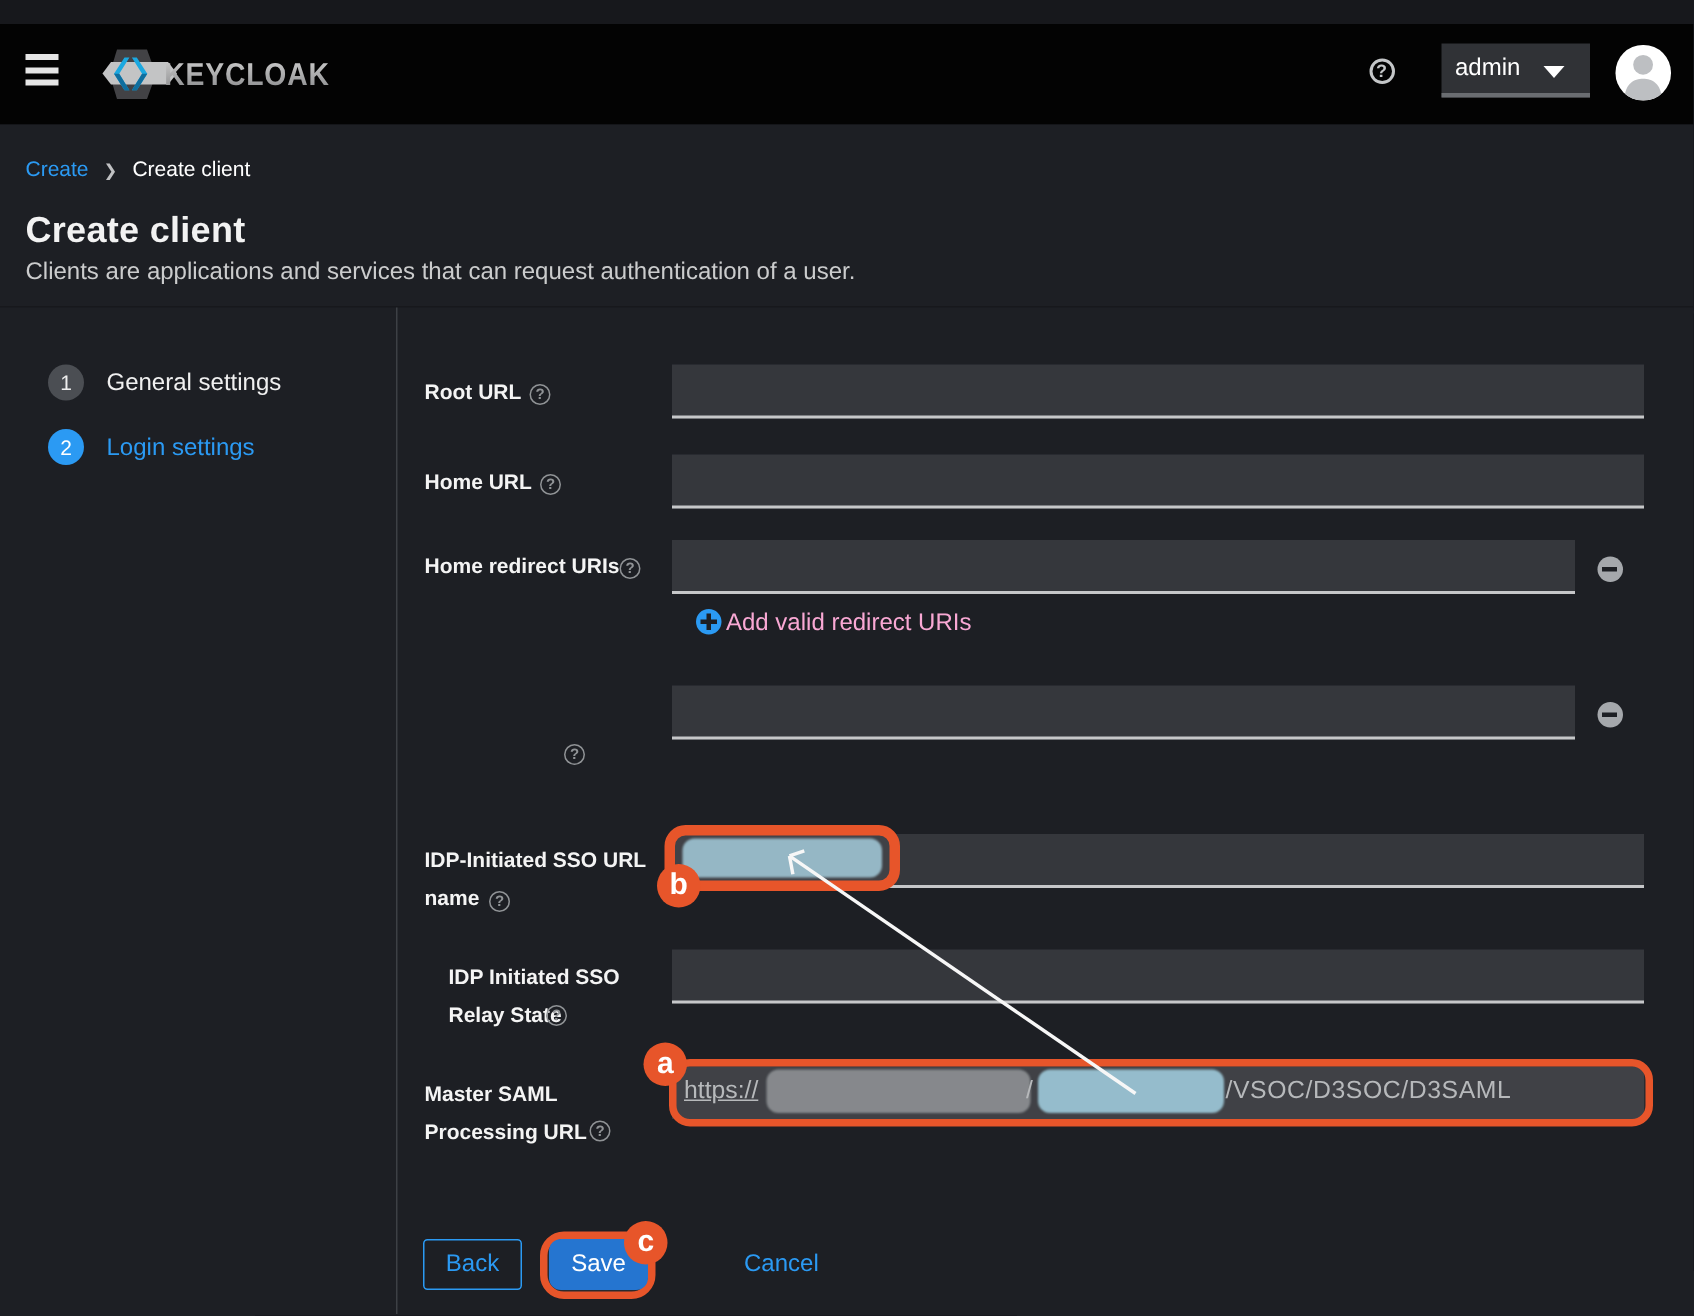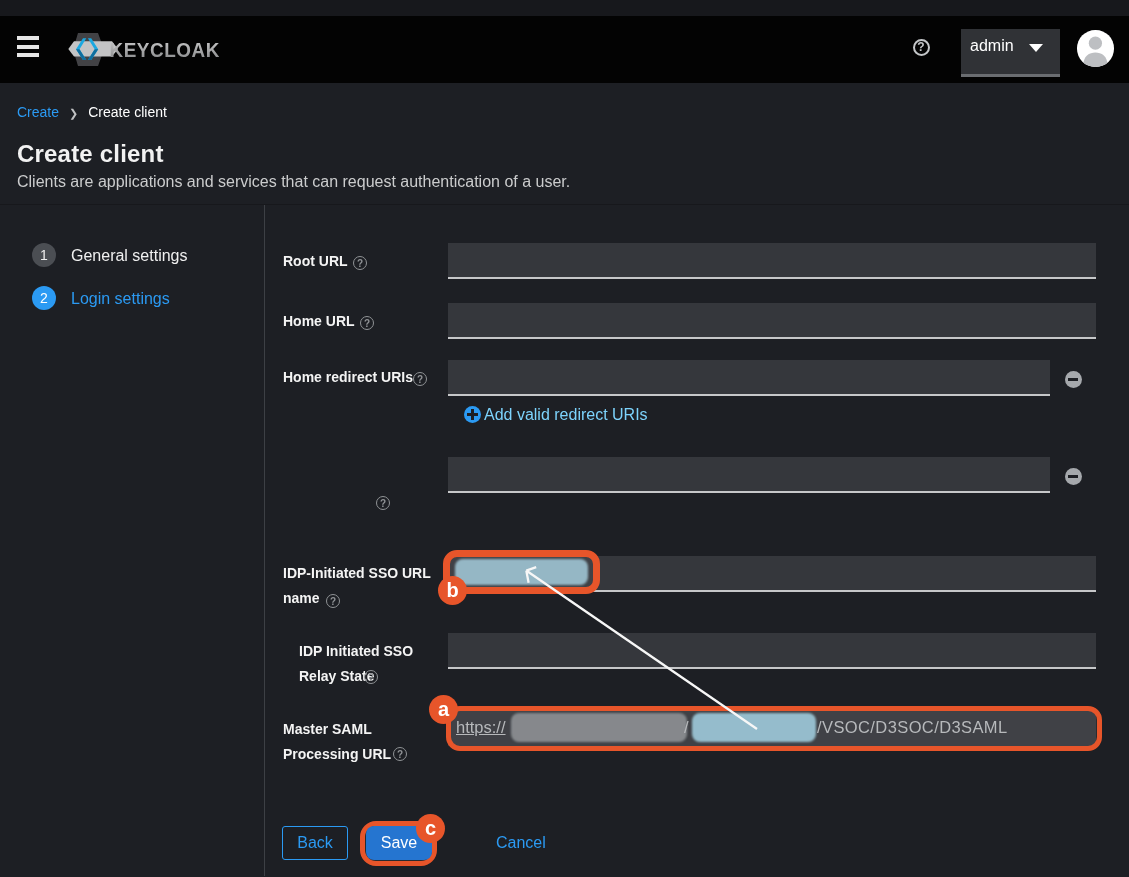--- a/index.html
+++ b/index.html
@@ -8,21 +8,21 @@
   .abs { position:absolute; }
   #page { position:relative; width:1129px; height:877px;margin-top:16px; }
 
   
   #masthead { left:0; top:0; width:1129px; height:67px; background:#030303; }
   #burger { left:17px; top:20px; width:22px; height:21px; }
   #burger div { position:absolute; left:0; width:22px; height:4px; background:#e6e6e6; }
   #help { left:912.5px; top:22.5px; width:17px; height:17px; border:2px solid #c4c6c8;
     border-radius:50%; color:#c4c6c8; font-size:12px; font-weight:bold;
     display:flex; align-items:center; justify-content:center; }
-  #adminbtn { left:961px; top:13px; width:99px; height:48px; background:#303236;
+  #adminbtn { left:961px; top:13px; width:99px; height:36px; background:#303236;
     border-bottom:3px solid #6a6d71; }
   #adminbtn .t { position:absolute; left:9px; top:8px; font-size:16px; color:#fff; }
   #adminbtn .caret { position:absolute; right:17px; top:15px; width:0; height:0;
     border-left:7px solid transparent; border-right:7px solid transparent;
     border-top:8px solid #fff; }
   #avatar { left:1077px; top:14px; width:36.5px; height:36.5px; border-radius:50%;
     background:#fff; overflow:hidden; }
 
   
   #hdr { left:0; top:67px; width:1129px; height:121px; background:#1d1f24; }
@@ -131,21 +131,21 @@
   <div class="inp" style="left:448px; top:227px; width:648px;"></div>
 
   <div class="abs lbl" style="left:283px; top:293px;">Home URL</div>
   <div class="q" style="left:360px; top:300px;">?</div>
   <div class="inp" style="left:448px; top:287px; width:648px;"></div>
 
   <div class="abs lbl" style="left:283px; top:349px;">Home redirect URIs</div>
   <div class="q" style="left:413px; top:356px;">?</div>
   <div class="inp" style="left:448px; top:344px; width:602px;"></div>
   <div class="minus" style="left:1064.5px; top:355px;"></div>
-  <div class="addlink" style="left:464px; top:390px; color:#7dd3fc;"><span class="plus" style="background:#2b9af3;"></span>Add valid redirect URIs</div>
+  <div class="addlink" style="left:464px; top:390px; color:#f9a8d4;"><span class="plus" style="background:#2b9af3;"></span>Add valid redirect URIs</div>
 
   <div class="q" style="left:376px; top:480px;">?</div>
   <div class="inp" style="left:448px; top:441px; width:602px;"></div>
   <div class="minus" style="left:1064.5px; top:452px;"></div>
 
   <div class="abs lbl" style="left:283px; top:545px;">IDP-Initiated SSO URL<br>name</div>
   <div class="q" style="left:326px; top:578px;">?</div>
   <div class="inp" style="left:448px; top:540px; width:648px;"></div>
   <div class="pill" style="left:455px; top:543px; width:133px; height:26px; background:#8fb3c2;"></div>
   <div class="ring" style="left:443px; top:534px; width:157px; height:44px; border-width:7px; z-index:5;"></div>

